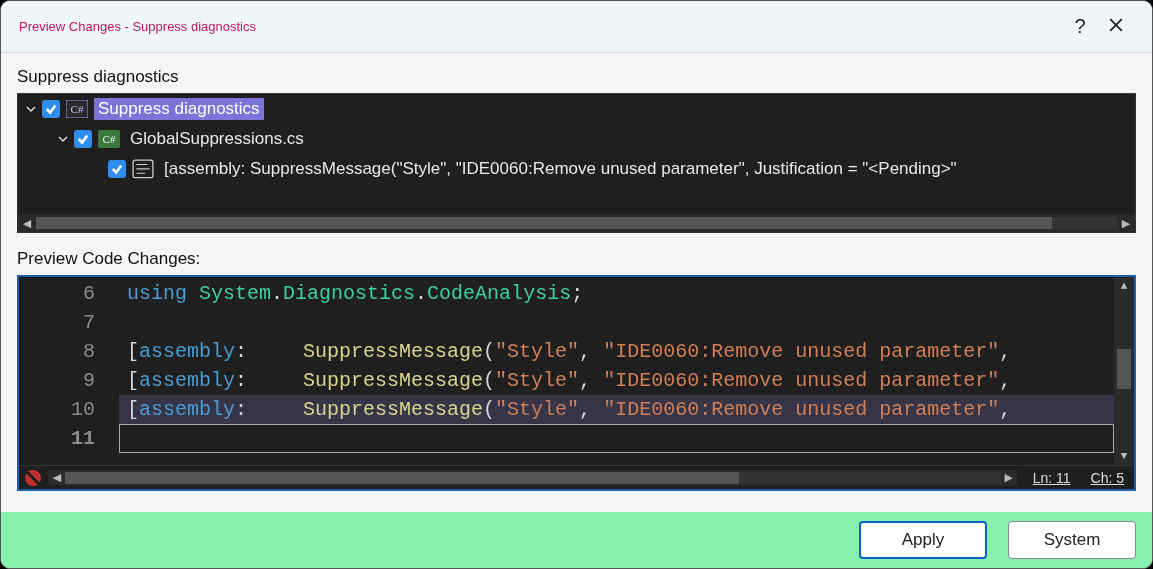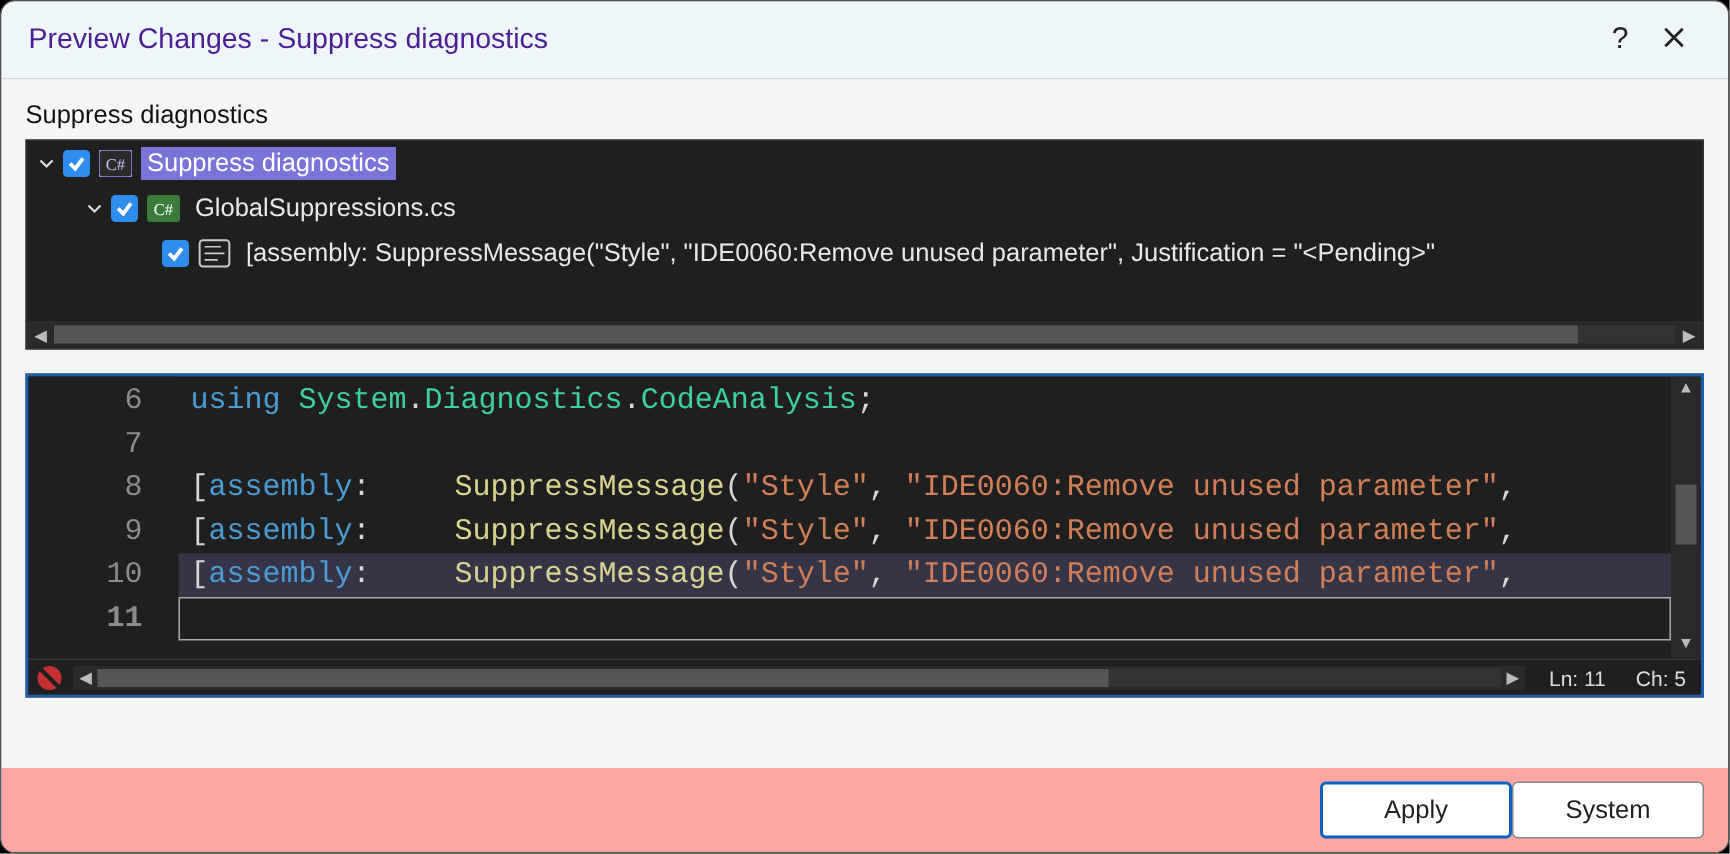--- a/index.html
+++ b/index.html
@@ -23,22 +23,22 @@
   .titlebar {
     height: 52px;
     background: #eef6f9;
     display: flex;
     align-items: center;
     padding: 0 18px;
     border-bottom: 1px solid #d8d8d8;
   }
   .titlebar .title {
     flex: 1;
-    font-size: 19px;
-    color: #4c1d95;
+    font-size: 13px;
+    color: #be185d;
   }
   .titlebar .help {
     width: 36px;
     text-align: center;
     font-size: 20px;
     color: #222;
     cursor: pointer;
   }
   .titlebar .close {
     width: 36px;
@@ -256,29 +256,29 @@
     position: relative;
   }
   .code-statusbar .hscroll .thumb {
     position: absolute;
     left: 0;
     top: 0;
     height: 12px;
     width: 72%;
     background: #555;
   }
-  .code-statusbar .pos { margin: 0 10px; white-space: nowrap; }
+  .code-statusbar .pos { margin: 0 10px; white-space: nowrap; text-decoration: underline; }
   .footer {
     height: 56px;
     display: flex;
     align-items: center;
     justify-content: flex-end;
-    gap: 0;
+    gap: 21px;
     padding: 0 16px;
-    background: #fca5a5;
+    background: #86efac;
   }
   .btn {
     min-width: 128px;
     height: 38px;
     border: 1px solid #888;
     background: #fff;
     font-size: 17px;
     color: #222;
     border-radius: 4px;
     cursor: pointer;
@@ -367,20 +367,21 @@
       <div class="tree-hscroll">
         <div class="arrow">◀</div>
         <div class="track">
             <div class="thumb"></div>
           </div>
         <div class="arrow">▶</div>
       </div>
     </div>
 
     <div style="height:16px"></div>
+    <div class="section-label">Preview Code Changes:</div>
 
     <div class="code-panel">
       <div class="code-body">
         <div class="gutter" id="gutter">
             <div>6</div>
             <div>7</div>
             <div>8</div>
             <div>9</div>
             <div>10</div>
             <div style="font-weight: bold;">11</div>

